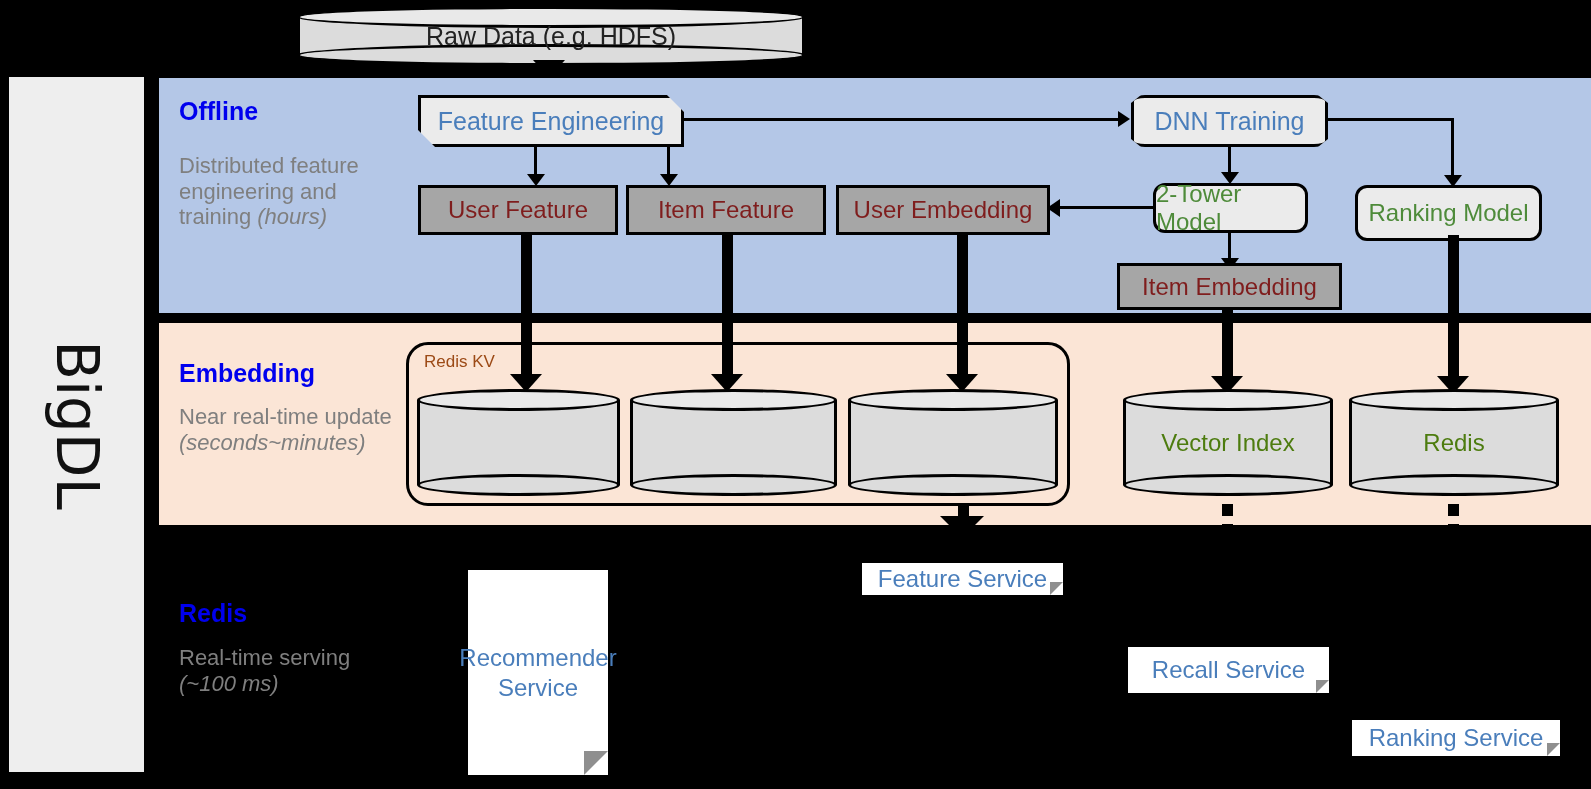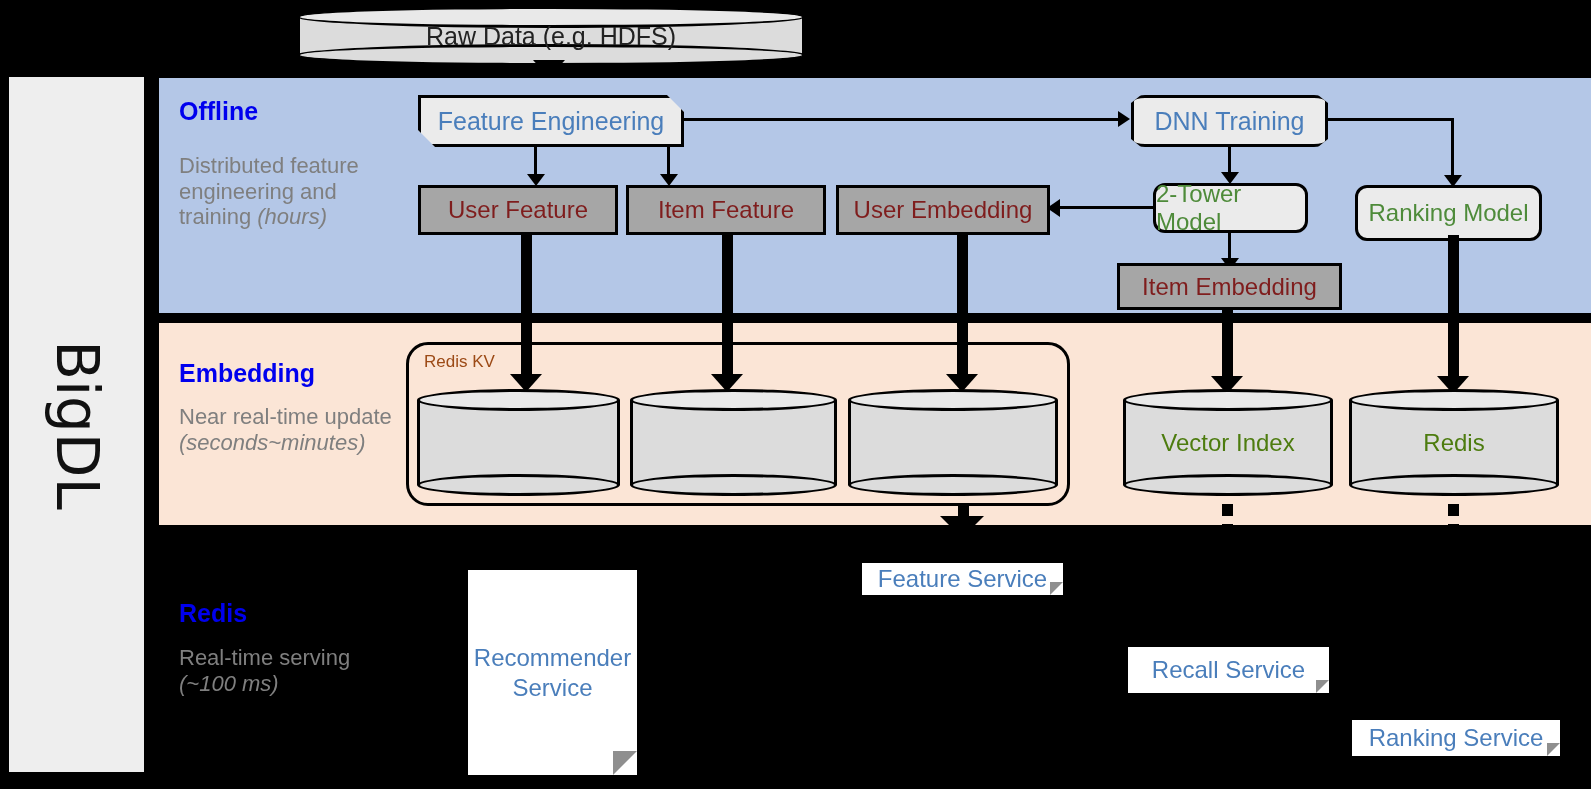--- a/index.html
+++ b/index.html
@@ -209,21 +209,21 @@
 
   <div class="vline" style="left:1222px;top:504px;width:11px;height:12px;"></div>
   <div class="vline" style="left:1222px;top:524px;width:11px;height:11px;"></div>
 
   <div class="vline" style="left:1448px;top:504px;width:11px;height:12px;"></div>
   <div class="vline" style="left:1448px;top:524px;width:11px;height:11px;"></div>
 
   <div class="vline" style="left:958px;top:506px;width:11px;height:12px;"></div>
   <div class="ahead-d-big" style="left:940px;top:516px;border-left-width:22px;border-right-width:22px;border-top-width:22px;"></div>
 
-  <div class="abs white-card" style="left:468px;top:570px;width:169px;height:205px;padding:0 29px;">
+  <div class="abs white-card" style="left:468px;top:570px;width:140px;height:205px;padding:0 29px;">
     <span>Recommender Service</span>
     <span class="fold" style="border-left-width:24px;border-bottom-width:24px;"></span>
   </div>
 
   <div class="abs white-card" style="left:862px;top:563px;width:201px;height:32px;">
     <span>Feature Service</span>
     <span class="fold"></span>
   </div>
 
   <div class="abs white-card" style="left:1128px;top:647px;width:201px;height:46px;">

